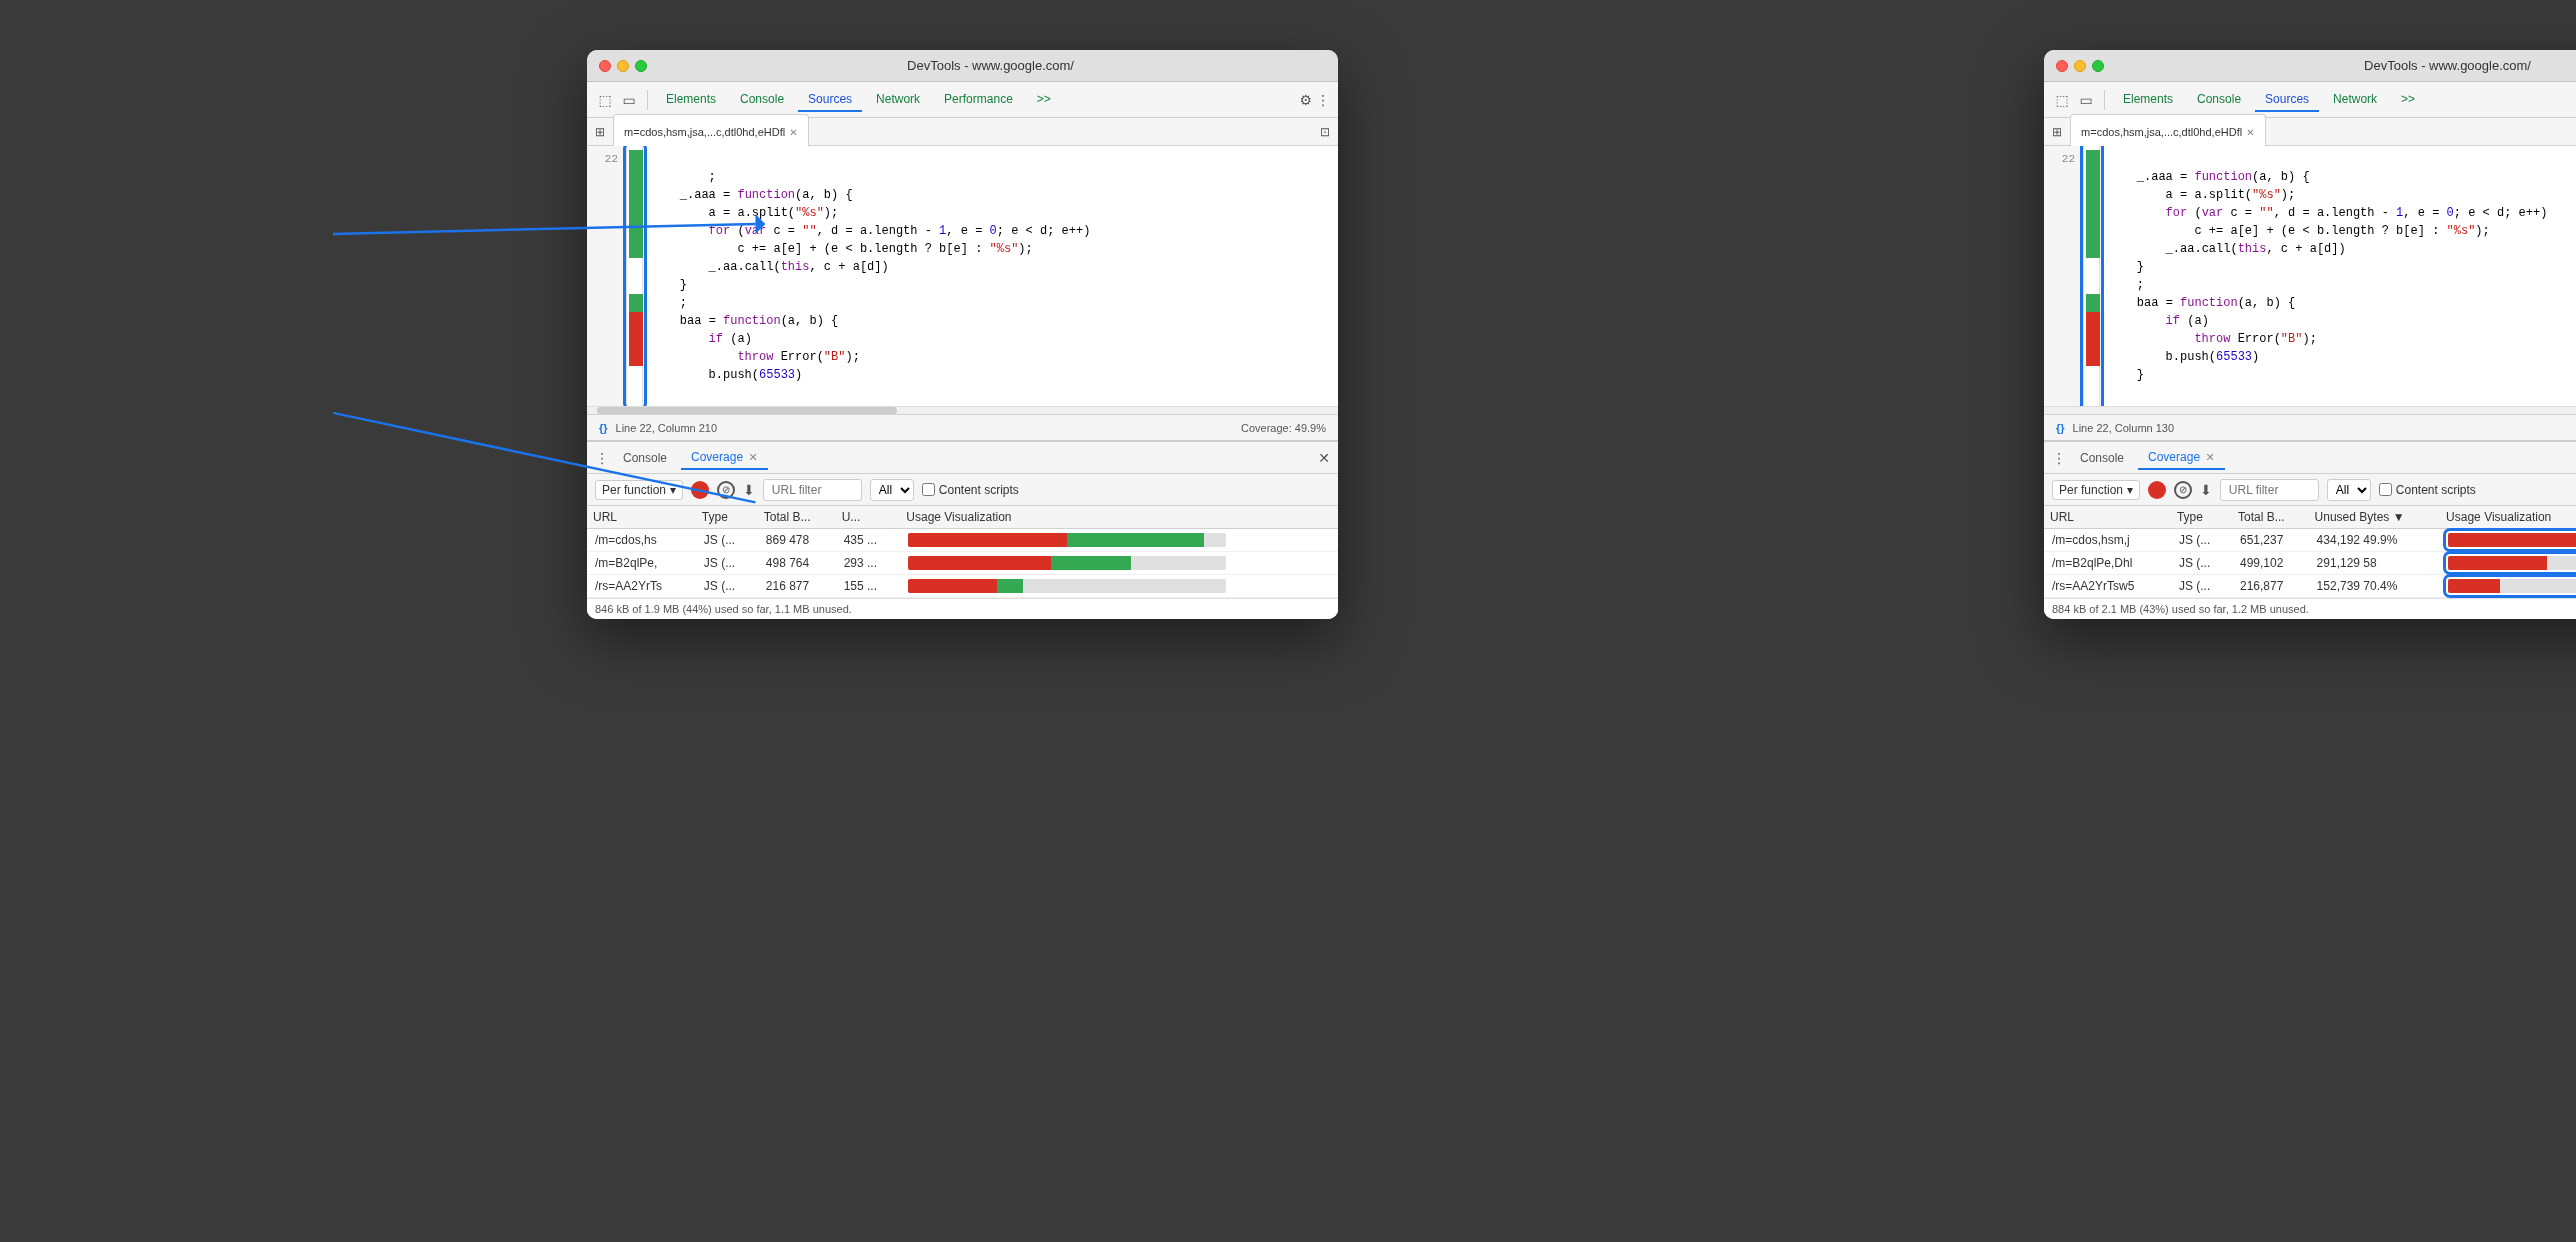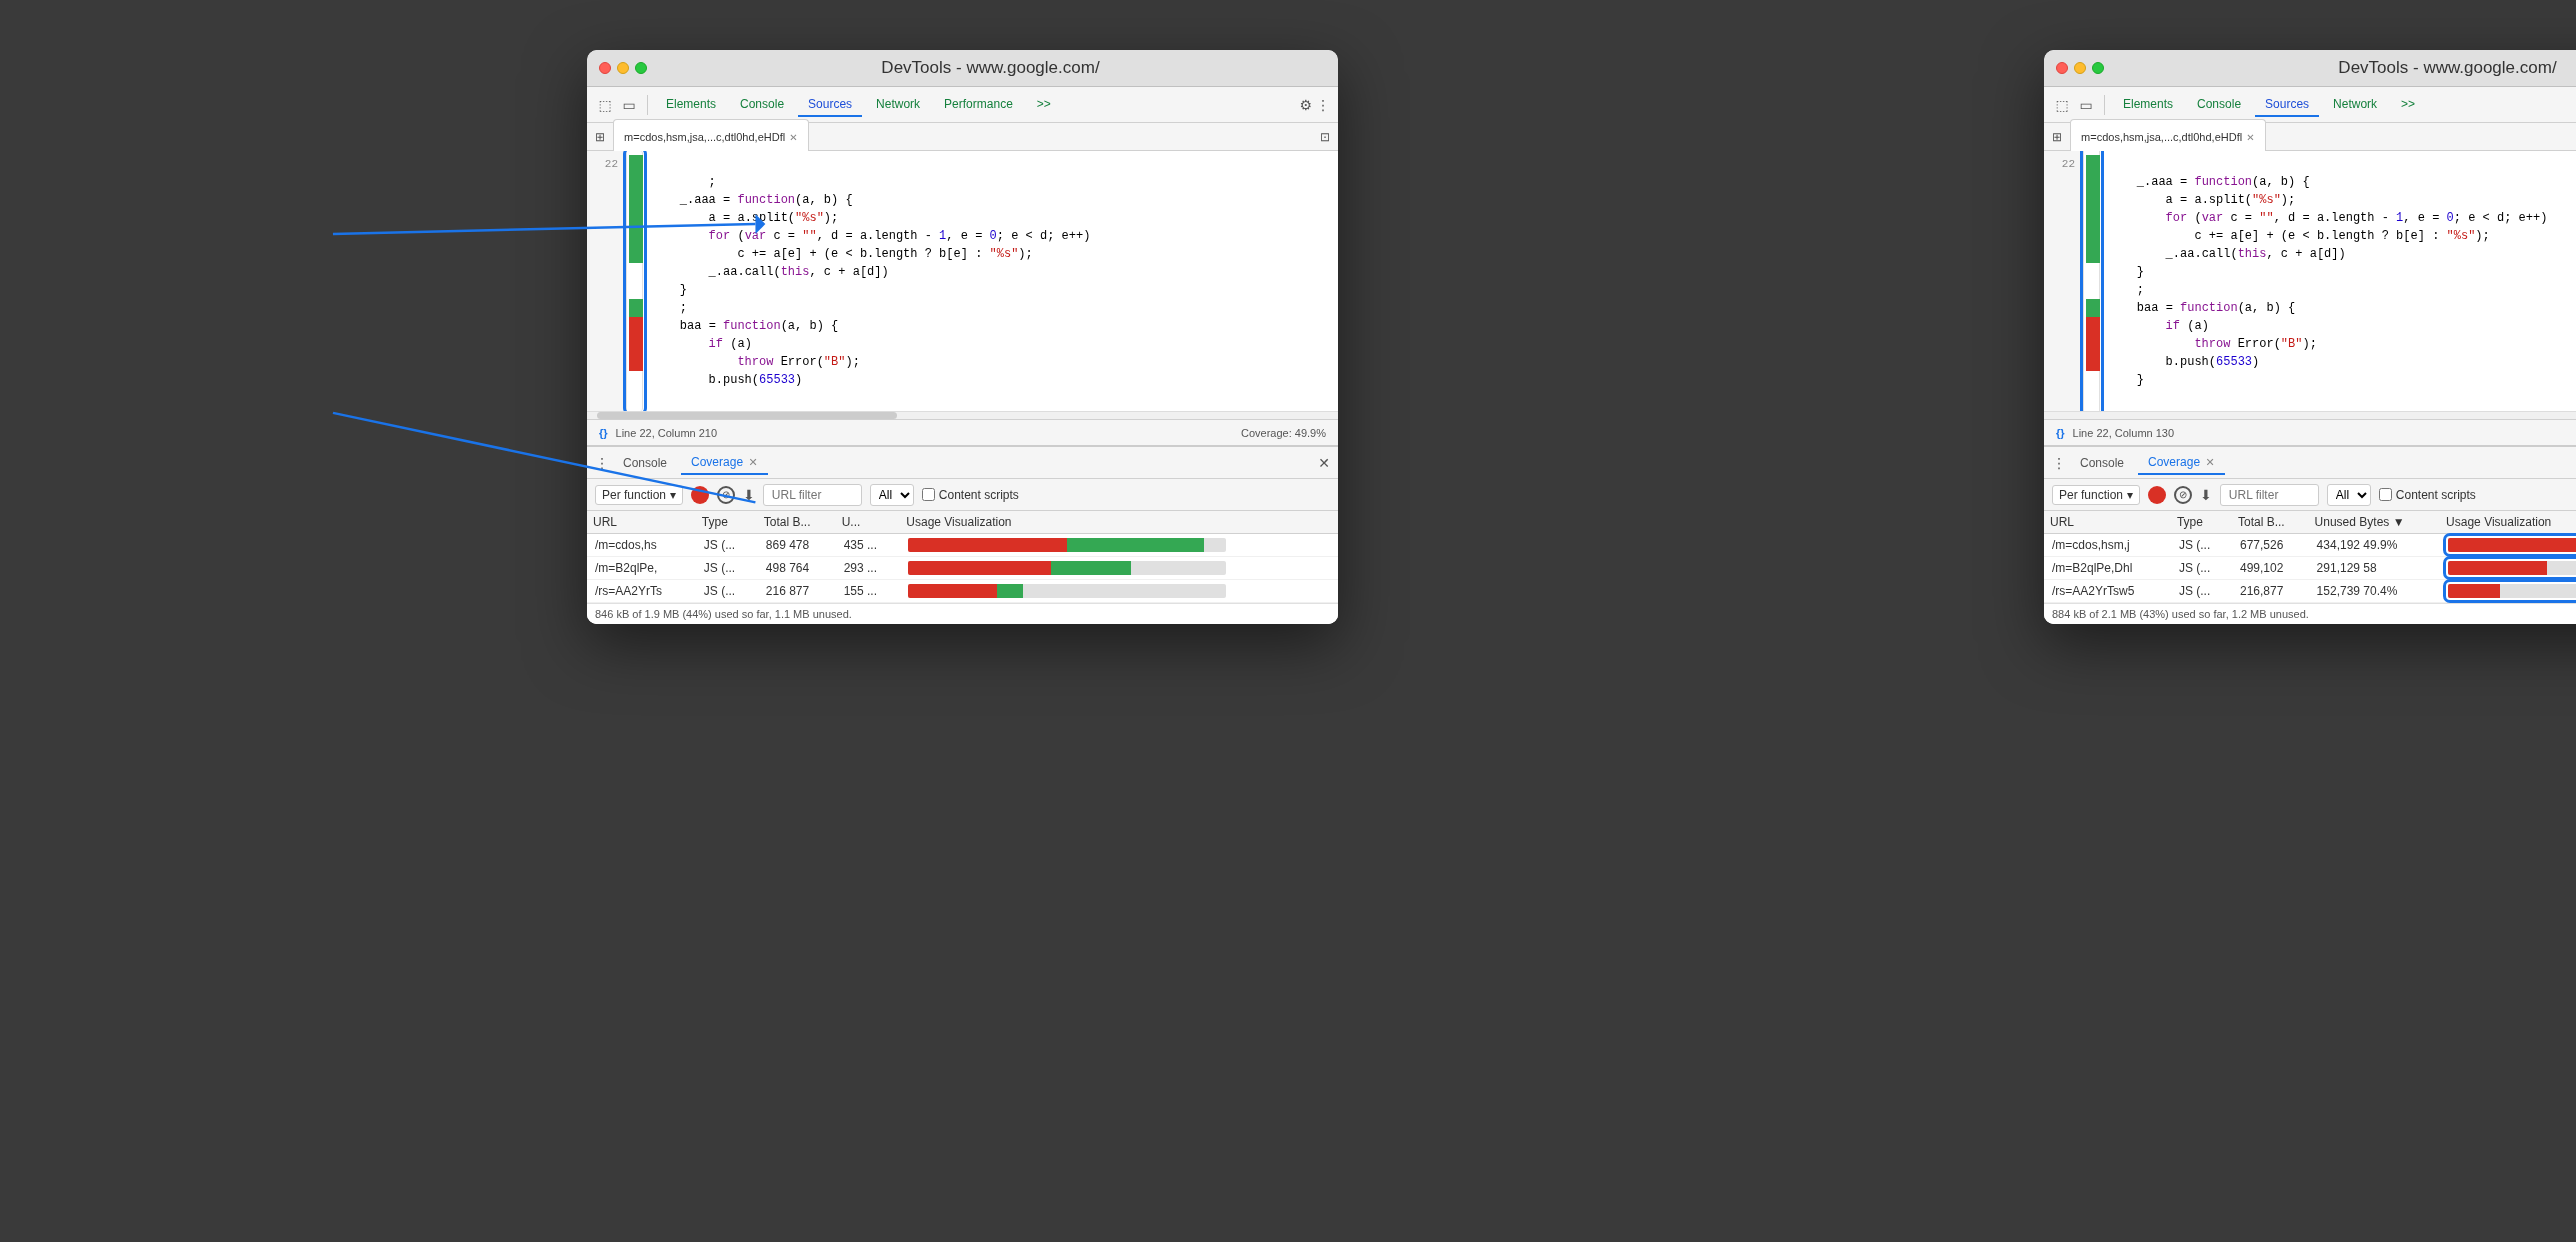--- a/index.html
+++ b/index.html
@@ -60,21 +60,21 @@
       border-radius: 50%;
     }
 
     .tl-red { background: #ff5f57; border: 1px solid #e0443e; }
     .tl-yellow { background: #febc2e; border: 1px solid #d4a017; }
     .tl-green { background: #28c840; border: 1px solid #1aab29; }
 
     .title-text {
       flex: 1;
       text-align: center;
-      font-size: 17px;
+      font-size: 13px;
       font-weight: 500;
       color: #333;
     }
 
     
     .toolbar {
       background: #f5f5f5;
       border-bottom: 1px solid #d0d0d0;
       display: flex;
       align-items: center;
@@ -761,21 +761,21 @@
             <th>Type</th>
             <th>Total B...</th>
             <th>Unused Bytes ▼</th>
             <th>Usage Visualization</th>
           </tr>
         </thead>
         <tbody>
           <tr>
             <td>/m=cdos,hsm,j</td>
             <td>JS (...</td>
-            <td>677,526</td>
+            <td>651,237</td>
             <td>434,192  49.9%</td>
             <td>
               <div class="viz-bar-container" style="width:259px; outline:3px solid #1a73e8; outline-offset:2px;">
                 <div class="viz-bar-red" style="width:50%;"></div>
                 <div style="flex:1;"></div>
               </div>
             </td>
           </tr>
           <tr>
             <td>/m=B2qlPe,Dhl</td>

